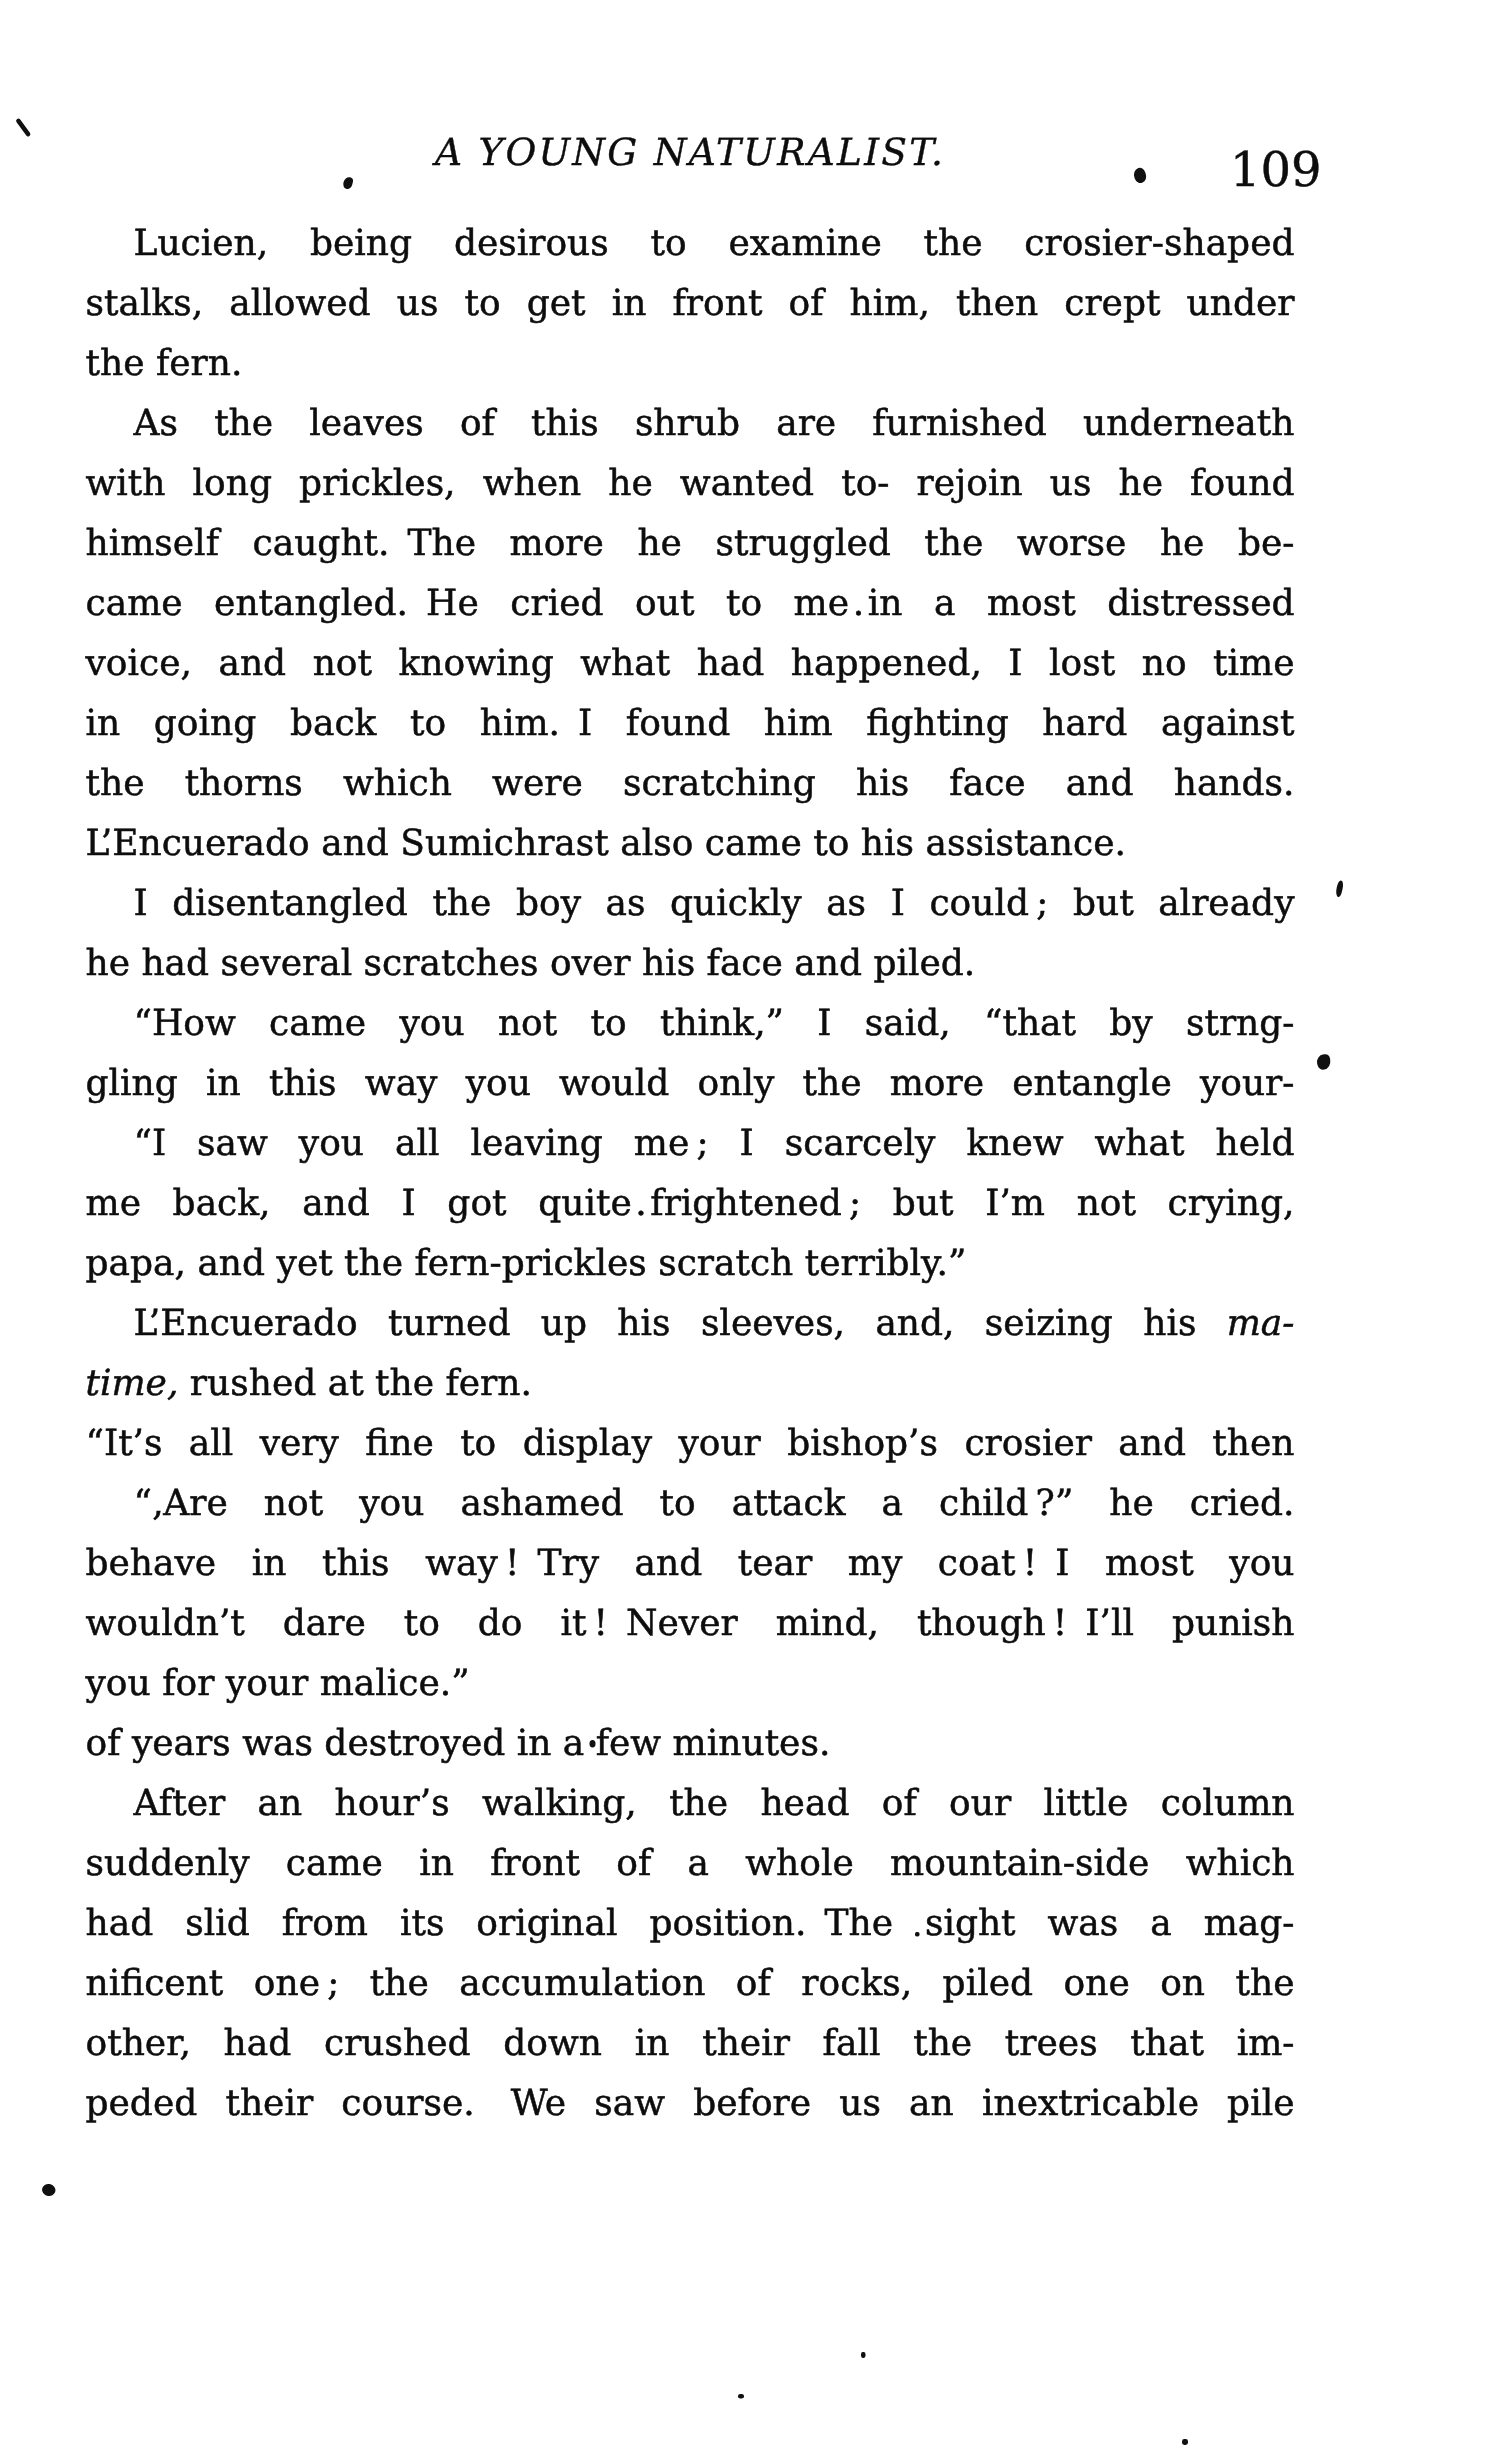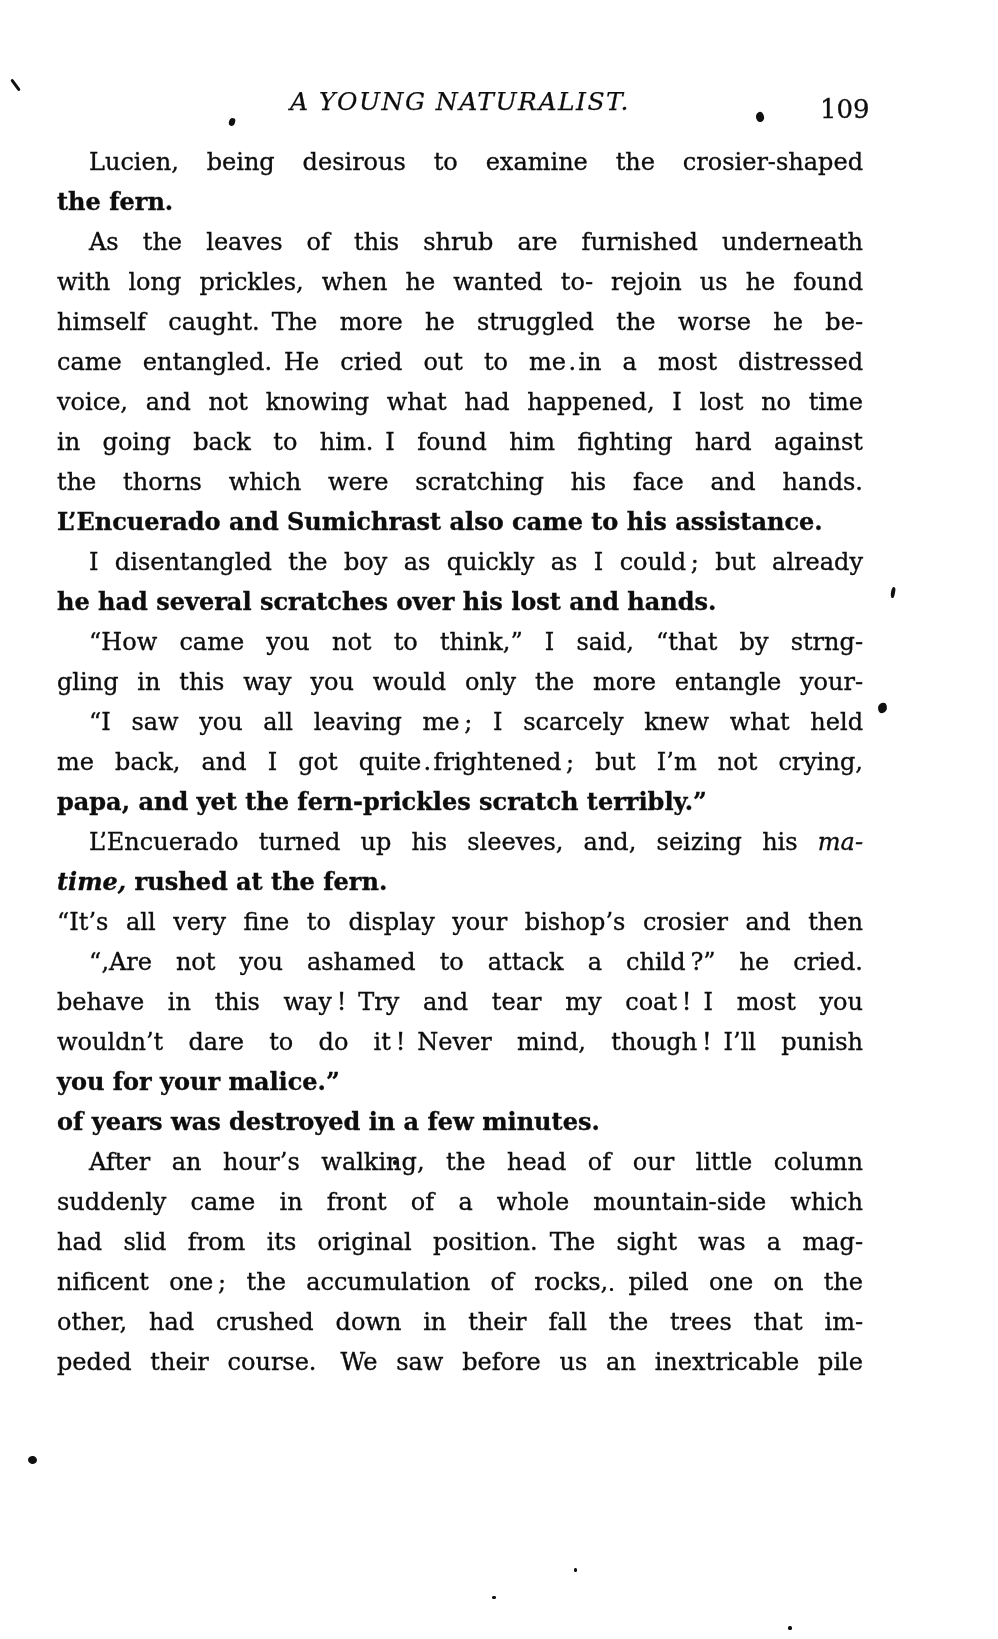--- a/index.html
+++ b/index.html
@@ -8,33 +8,33 @@
     font-family:"DejaVu Serif", serif;color:#0d0d0d;overflow:hidden;
   }
   .page{position:absolute;inset:0;}
   
   .running-title{
     position:absolute;left:57px;top:87px;width:806px;text-align:center;
     font-style:italic;font-weight:normal;font-size:25px;letter-spacing:1.5px;
     -webkit-text-stroke:.25px #111;white-space:nowrap;
   }
   .page-number{
-    position:absolute;left:820px;top:94px;font-size:26px;
+    position:absolute;left:820px;top:94px;font-size:32px;
     -webkit-text-stroke:.3px #111;
   }
   
   .text-block{
     position:absolute;left:57px;top:142px;width:806px;
     font-size:24px;-webkit-text-stroke:.35px #111;
   }
   .line{
     height:40px;line-height:40px;text-align:justify;text-align-last:justify;
     white-space:normal;overflow:visible;
   }
-  .line.left{text-align-last:left;font-weight:bold;}
+  .line.left{text-align-last:left;}
   .line.indent{text-indent:32px;}
   .it{font-style:italic;}
   
   .mark{position:absolute;background:#101010;}
   .m-slash{left:14px;top:78px;width:3px;height:14px;border-radius:2px;transform:rotate(-36deg);}
   .m-hdot-l{left:229px;top:118px;width:6px;height:8px;border-radius:60% 40% 50% 50%;transform:rotate(15deg);}
   .m-hdot-r{left:756px;top:112px;width:8px;height:10px;border-radius:60% 45% 55% 50%;transform:rotate(-20deg);}
   .m-apos{left:891px;top:587px;width:4px;height:11px;border-radius:50% 50% 40% 60%;transform:rotate(12deg);}
   .m-star{left:878px;top:703px;width:9px;height:10px;border-radius:55% 35% 60% 45%;transform:rotate(-10deg);}
   .m-lmargin{left:28px;top:1456px;width:9px;height:8px;border-radius:50%;transform:rotate(10deg);}
@@ -49,31 +49,32 @@
 
 <div class="page">
 
   <div>
     <div class="running-title">A YOUNG NATURALIST.</div>
     <div class="page-number">109</div>
   </div>
 
   <div class="text-block" id="text-block">
       <div class="line indent"><span>Lucien, being desirous to examine the crosier-shaped</span></div>
+      <div class="line"><span>stalks, allowed us to get in front of him, then crept under</span></div>
       <div class="line left"><span>the fern.</span></div>
       <div class="line indent"><span>As the leaves of this shrub are furnished underneath</span></div>
       <div class="line"><span>with long prickles, when he wanted to- rejoin us he found</span></div>
       <div class="line"><span>himself caught. The more he struggled the worse he be-</span></div>
       <div class="line"><span>came entangled. He cried out to me . in a most distressed</span></div>
       <div class="line"><span>voice, and not knowing what had happened, I lost no time</span></div>
       <div class="line"><span>in going back to him. I found him fighting hard against</span></div>
       <div class="line"><span>the thorns which were scratching his face and hands.</span></div>
       <div class="line left"><span>L’Encuerado and Sumichrast also came to his assistance.</span></div>
       <div class="line indent"><span>I disentangled the boy as quickly as I could ; but already</span></div>
-      <div class="line left"><span>he had several scratches over his lost and hands.</span></div>
+      <div class="line left"><span>he had several scratches over his face and piled.</span></div>
       <div class="line indent"><span>“How came you not to think,” I said, “that by strng-</span></div>
       <div class="line"><span>gling in this way you would only the more entangle your-</span></div>
       <div class="line indent"><span>“I saw you all leaving me ; I scarcely knew what held</span></div>
       <div class="line"><span>me back, and I got quite . frightened ; but I’m not crying,</span></div>
       <div class="line left"><span>papa, and yet the fern-prickles scratch terribly.”</span></div>
       <div class="line indent"><span>L’Encuerado turned up his sleeves, and, seizing his </span><span class="it">ma-</span></div>
       <div class="line left"><span class="it">time,</span><span> rushed at the fern.</span></div>
       <div class="line"><span>“It’s all very fine to display your bishop’s crosier and then</span></div>
       <div class="line indent"><span>“‚Are not you ashamed to attack a child ?” he cried.</span></div>
       <div class="line"><span>behave in this way ! Try and tear my coat ! I most you</span></div>

